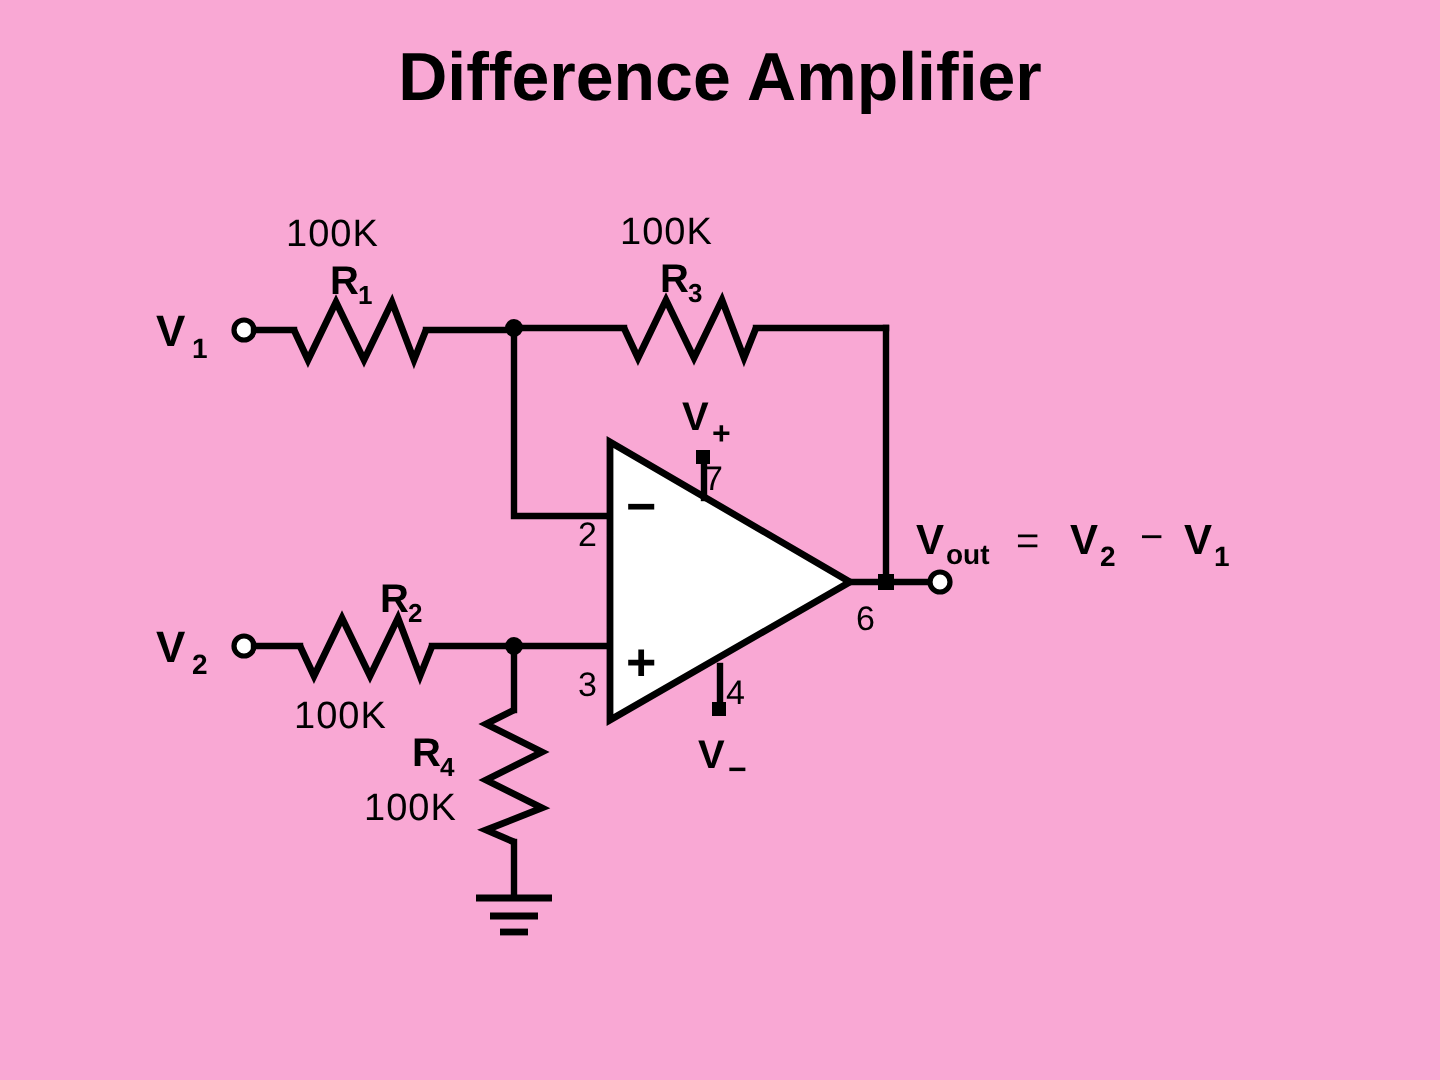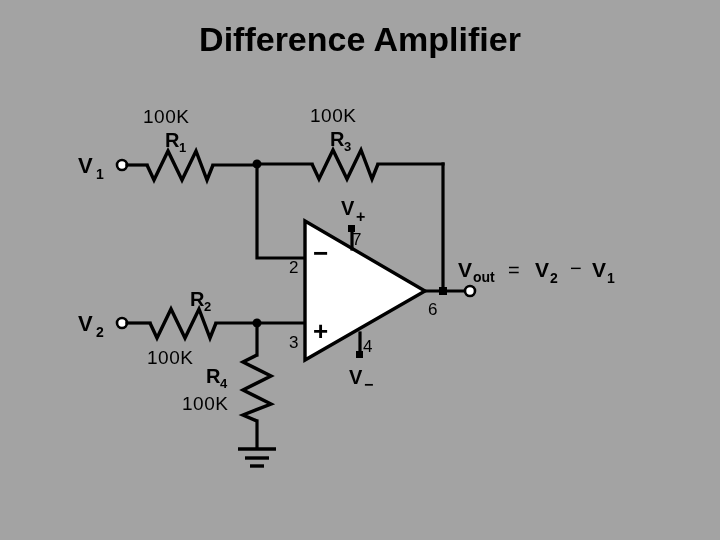--- a/index.html
+++ b/index.html
@@ -11,21 +11,21 @@
     width: 720px;
     height: 540px;
     overflow: hidden;
     font-family: "Liberation Sans", sans-serif;
     color: #000000;
   }
   #page {
     position: relative;
     width: 720px;
     height: 540px;
-    background: #a3a3a3;
+    background: #f9a8d4;
   }
   #title {
     position: absolute;
     left: 0;
     top: 20px;
     width: 720px;
     text-align: center;
     font-family: "Liberation Sans", sans-serif;
     font-weight: bold;
     font-size: 34px;

